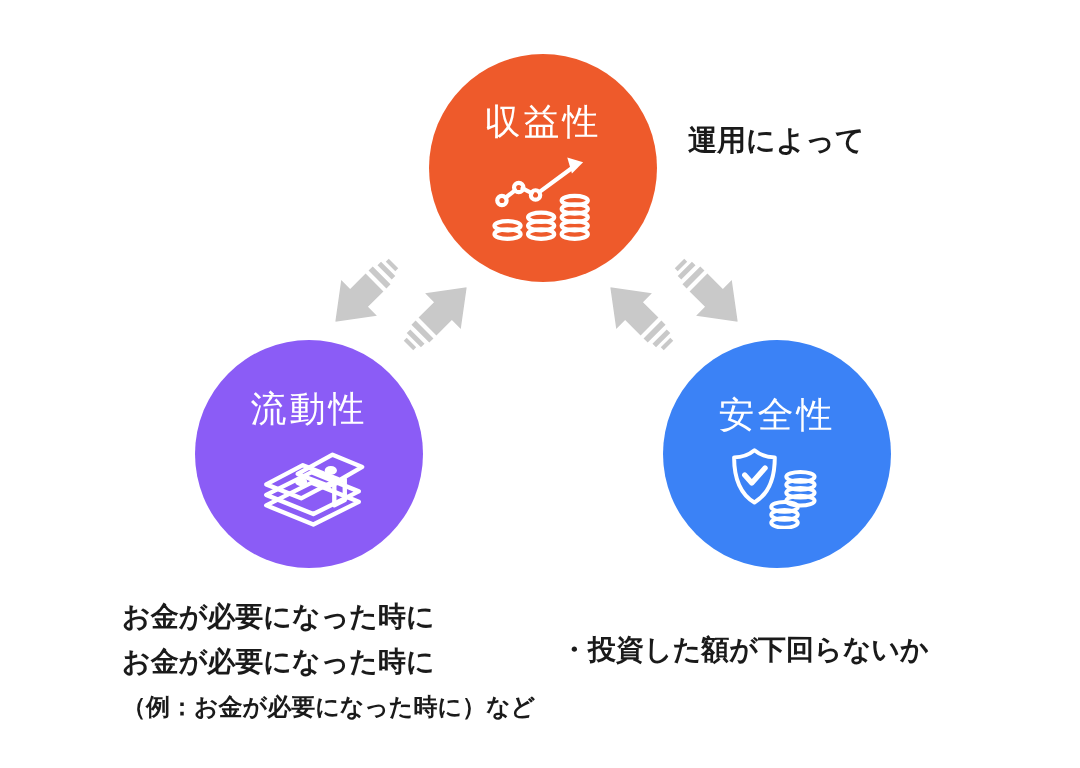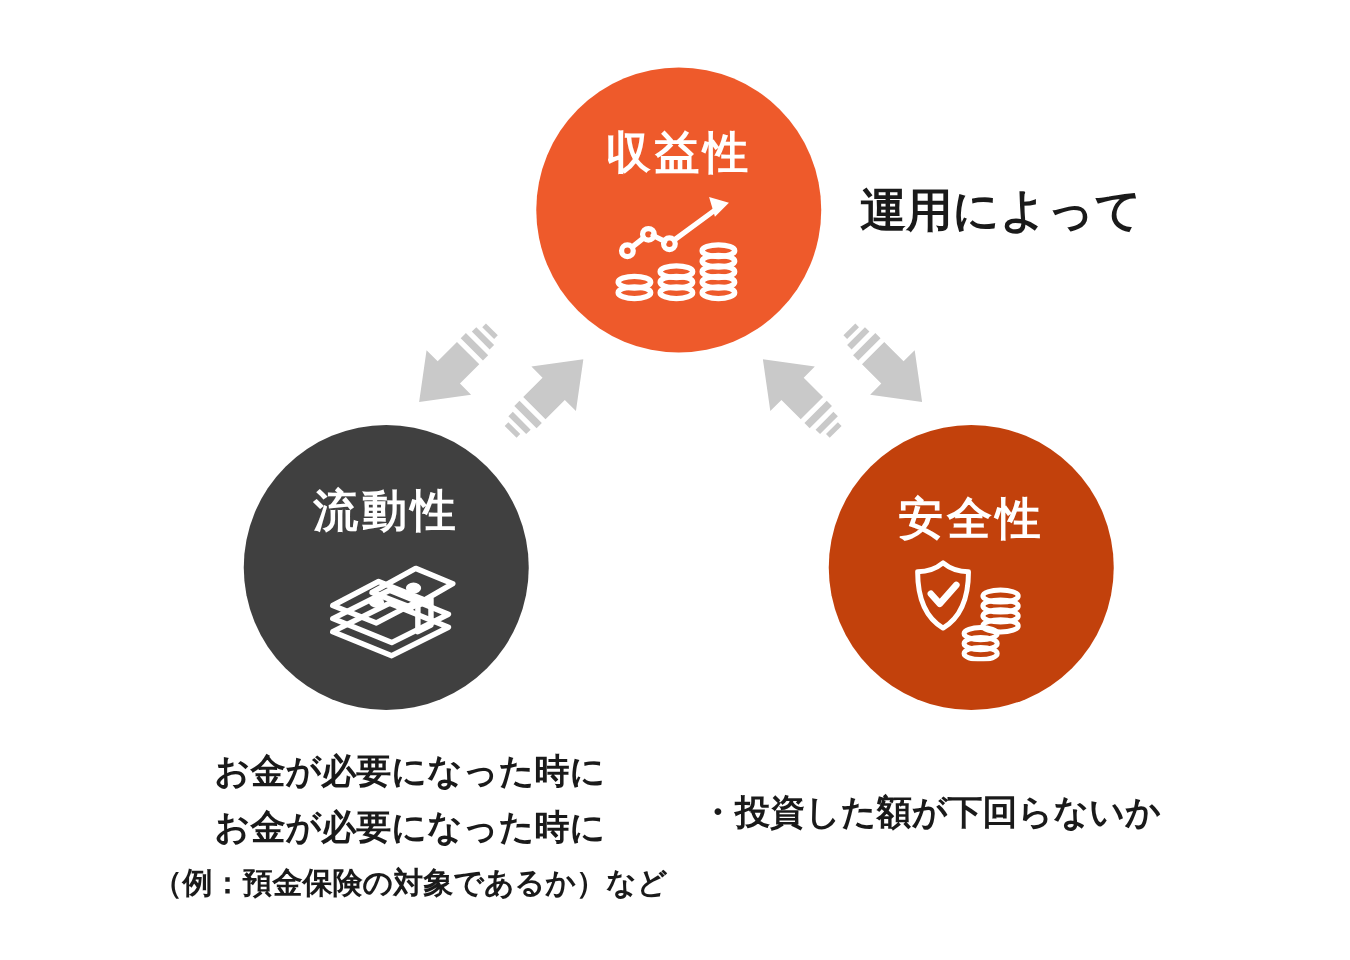--- a/index.html
+++ b/index.html
@@ -10,37 +10,37 @@
   }
   .circle {
     position:absolute; border-radius:50%;
     display:flex; flex-direction:column; align-items:center; justify-content:center;
     gap:10px; box-sizing:border-box; padding-top:16px;
   }
   .circle-top   { left:429px; top:54px;  width:228px; height:228px; }
   .circle-left  { left:195px; top:340px; width:228px; height:228px; }
   .circle-right { left:663px; top:340px; width:228px; height:228px; }
   .node-label {
-    color:#ffffff; font-size:36px; font-weight:700; letter-spacing:3px;
+    color:#ffffff; font-size:36px; font-weight:400; letter-spacing:3px;
     line-height:40px; white-space:nowrap;
   }
   .node-icon { display:block; }
   .arrow {
     position:absolute; width:84px; height:54px;
   }
   .arrow svg { display:block; width:100%; height:100%; }
   .arrow-down-left  { left:323px; top:265px; transform:rotate(135deg); }
   .arrow-up-right   { left:395px; top:290px; transform:rotate(-45deg); }
   .arrow-up-left    { left:598px; top:290px; transform:rotate(-135deg); }
   .arrow-down-right { left:666px; top:265px; transform:rotate(45deg); }
   .desc {
     position:absolute; font-weight:700; white-space:nowrap;
   }
-  .desc-top   { left:688px; top:119px; font-size:37px; line-height:43px;margin-top:28px; }
-  .desc-left  { left:122px; top:594px; font-size:28px; line-height:45px;text-align:center; }
+  .desc-top   { left:688px; top:119px; font-size:29px; line-height:43px; }
+  .desc-left  { left:122px; top:594px; font-size:28px; line-height:45px; }
   .desc-right { left:560px; top:594px; font-size:28px; line-height:46px;margin-top:33px; }
   .desc-note  { font-size:24px; line-height:45px; }
   .icon-stroke { fill:none; stroke:#ffffff; stroke-width:5; stroke-linecap:round; stroke-linejoin:round; }
   .icon-thin   { fill:none; stroke:#ffffff; stroke-width:4.5; stroke-linecap:round; stroke-linejoin:round; }
 </style>
 </head>
 <body>
 
 <div class="canvas" style="color: rgb(26, 26, 26);">
 
@@ -73,36 +73,36 @@
         <ellipse cx="94" cy="88" rx="14" ry="5"></ellipse>
         <ellipse cx="94" cy="79" rx="14" ry="5"></ellipse>
         <ellipse cx="94" cy="70" rx="14" ry="5"></ellipse>
         <ellipse cx="94" cy="61" rx="14" ry="5"></ellipse>
         <ellipse cx="94" cy="52" rx="14" ry="5"></ellipse>
       </g>
       <polygon points="86,6 103,11 91,23" fill="#ffffff" stroke="none"></polygon>
     </svg>
   </div>
 
-  <div class="circle circle-left" style="background-color: #404040;">
+  <div class="circle circle-left" style="background-color: #8b5cf6;">
     <div class="node-label">流動性</div>
     <svg class="node-icon" width="114" height="96" viewBox="0 0 130 110">
       <g class="icon-stroke">
         <polygon points="16,76 68,50 122,72 70,98"></polygon>
         <polygon points="16,64 68,38 122,60 70,86"></polygon>
         <polygon points="16,52 58,30 98,46 56,68"></polygon>
         <polygon points="52,40 92,18 126,32 88,54"></polygon>
         <polygon points="94,52 106,46 106,70 94,76"></polygon>
       </g>
       <ellipse cx="56" cy="49" rx="7" ry="5" fill="#ffffff" stroke="none"></ellipse>
       <ellipse cx="90" cy="36" rx="7" ry="5" fill="#ffffff" stroke="none"></ellipse>
     </svg>
   </div>
 
-  <div class="circle circle-right" style="background-color: #c2410c;">
+  <div class="circle circle-right" style="background-color: #3b82f6;">
     <div class="node-label">安全性</div>
     <svg class="node-icon" width="102" height="84" viewBox="0 0 115 95">
       <g class="icon-thin">
         <path d="M32,6 C38,11 46,14 55,14 C55,38 47,56 32,65 C17,56 9,38 9,14 C18,14 26,11 32,6 Z"></path>
         <ellipse cx="84" cy="36" rx="16" ry="5.5"></ellipse>
         <ellipse cx="84" cy="45" rx="16" ry="5.5"></ellipse>
         <ellipse cx="84" cy="54" rx="16" ry="5.5"></ellipse>
         <ellipse cx="84" cy="63" rx="16" ry="5.5"></ellipse>
         <ellipse cx="66" cy="70" rx="15" ry="5.5"></ellipse>
         <ellipse cx="66" cy="79" rx="15" ry="5.5"></ellipse>
@@ -133,20 +133,20 @@
       </svg>
   </div>
 
   <div class="desc desc-top">
     <div>運用によって</div>
   </div>
 
   <div class="desc desc-left">
     <div>お金が必要になった時に</div>
     <div>お金が必要になった時に</div>
-    <div class="desc-note">（例：預金保険の対象であるか）など</div>
+    <div class="desc-note">（例：お金が必要になった時に）など</div>
   </div>
 
   <div class="desc desc-right">
     <div>・投資した額が下回らないか</div>
   </div>
 
 </div>
 
 </body></html>

